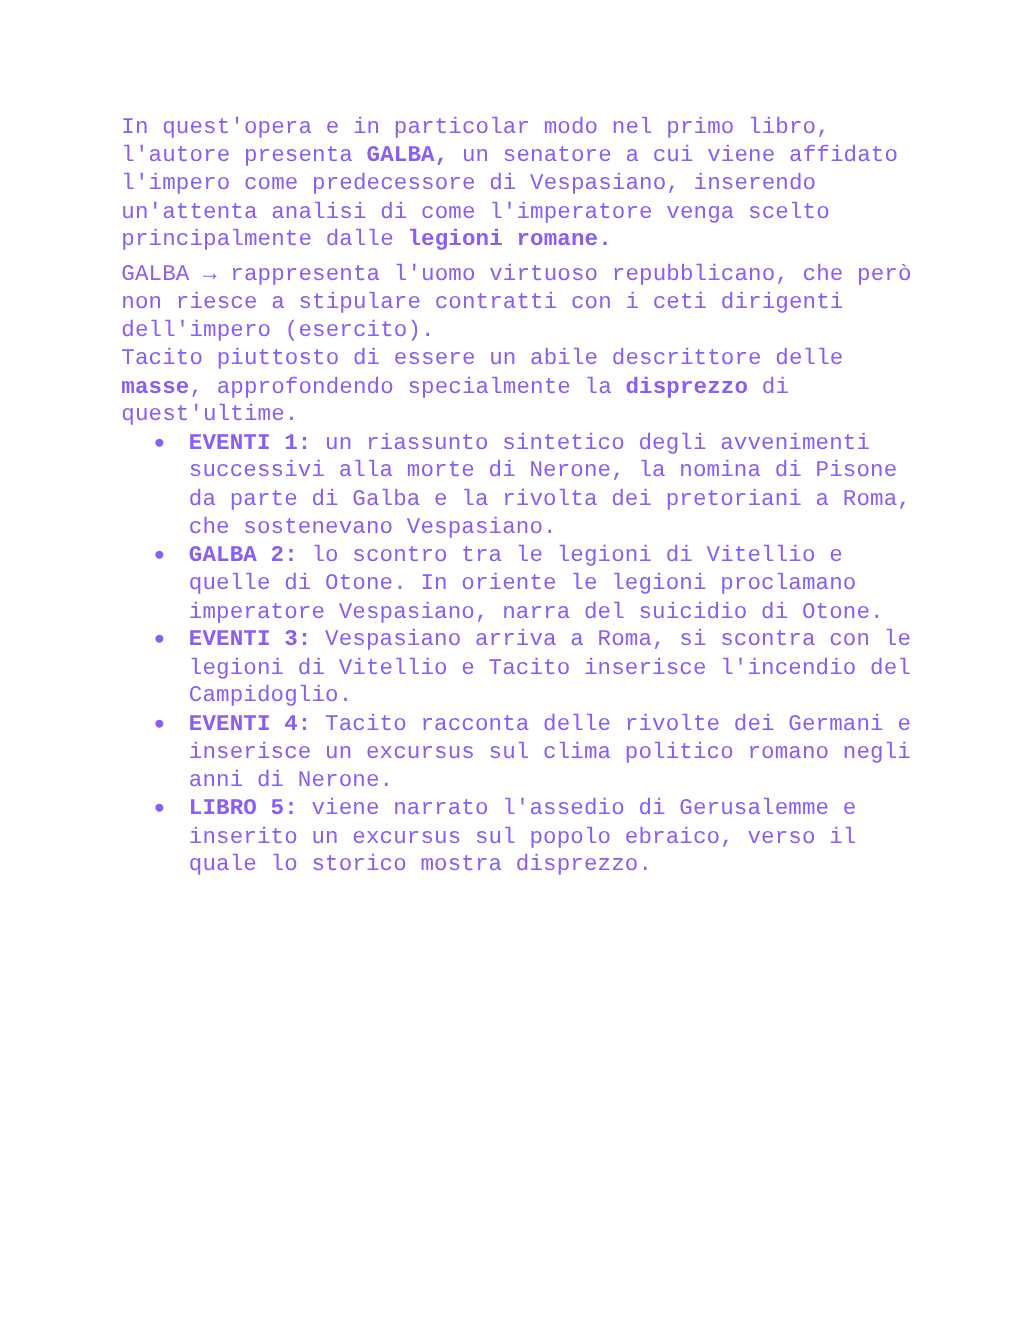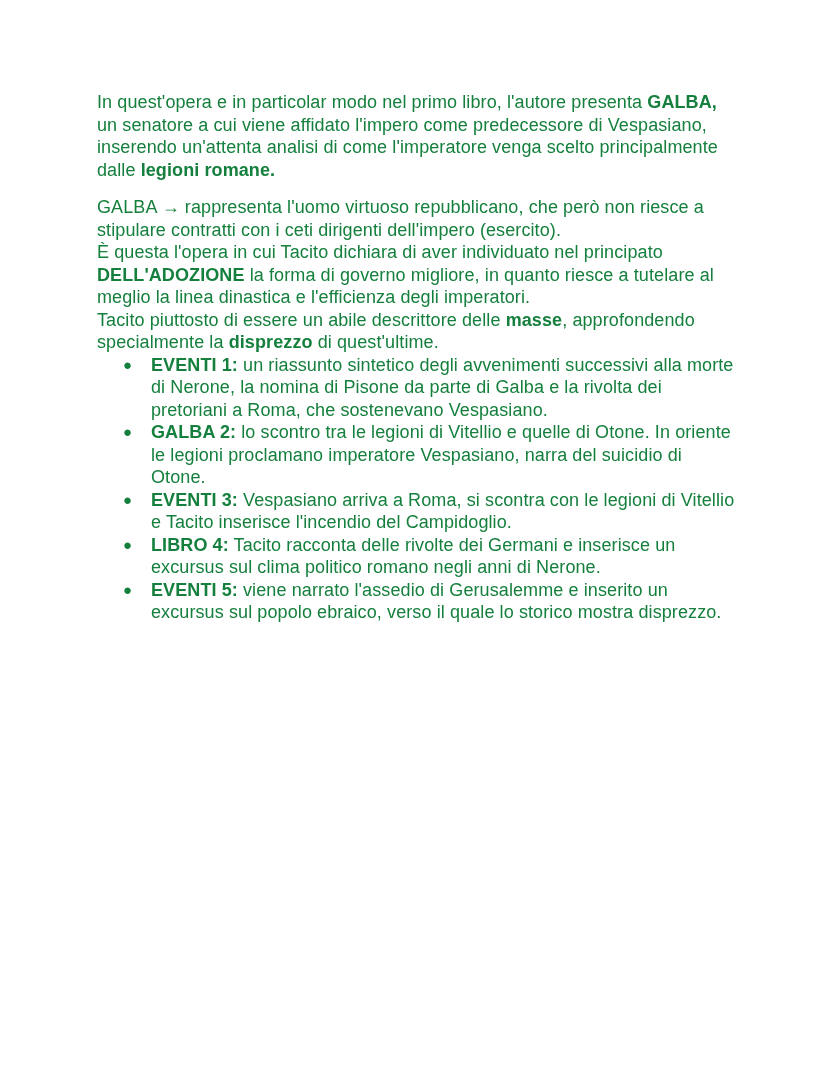--- a/index.html
+++ b/index.html
@@ -12,31 +12,31 @@
     width: 828px;
     height: 1071px;
     background: #ffffff;
     overflow: hidden;
   }
   .doc {
     position: absolute;
     left: 97px;
     top: 91px;
     width: 642px;
-    font-family: Liberation Sans, sans-serif;
+    font-family: Liberation Mono, monospace;
     font-size: 18px;
     line-height: 22.5px;
-    color: #15803d;
+    color: #8b5cf6;
     letter-spacing: 0.1px;
   }
   .doc p {
     margin: 0;
   }
   .doc p.gap {
-    margin-top: 15px;
+    margin-top: 5px;
   }
   .b {
     font-weight: bold;
   }
   ul.books {
     list-style: none;
     margin: 0;
     padding: 0;
   }
   ul.books li {
@@ -56,28 +56,27 @@
 <div class="page">
   <main class="doc">
 
     <p><span>In quest'opera e in particolar modo nel primo libro, l'autore presenta </span><span class="b">GALBA,</span><span> un senatore a cui viene affidato l'impero come predecessore di Vespasiano, inserendo un'attenta analisi di come l'imperatore venga scelto principalmente dalle </span><span class="b">legioni romane.</span></p>
 
 
     <p class="gap"><span>GALBA → rappresenta l'uomo virtuoso repubblicano, che però non riesce a stipulare contratti con i ceti dirigenti dell'impero (esercito).</span></p>
 
 
 
-    <p><span>È questa l'opera in cui Tacito dichiara di aver individuato nel principato </span><span class="b">DELL'ADOZIONE</span><span> la forma di governo migliore, in quanto riesce a tutelare al meglio la linea dinastica e l'efficienza degli imperatori.</span></p>
 
 
     <p><span>Tacito piuttosto di essere un abile descrittore delle </span><span class="b">masse</span><span>, approfondendo specialmente la </span><span class="b">disprezzo</span><span> di quest'ultime.</span></p>
 
 
     <ul class="books">
       <li><span class="dot">●</span><span class="b">EVENTI 1:</span><span> un riassunto sintetico degli avvenimenti successivi alla morte di Nerone, la nomina di Pisone da parte di Galba e la rivolta dei pretoriani a Roma, che sostenevano Vespasiano.</span></li>
       <li><span class="dot">●</span><span class="b">GALBA 2:</span><span> lo scontro tra le legioni di Vitellio e quelle di Otone. In oriente le legioni proclamano imperatore Vespasiano, narra del suicidio di Otone.</span></li>
       <li><span class="dot">●</span><span class="b">EVENTI 3:</span><span> Vespasiano arriva a Roma, si scontra con le legioni di Vitellio e Tacito inserisce l'incendio del Campidoglio.</span></li>
-      <li><span class="dot">●</span><span class="b">LIBRO 4:</span><span> Tacito racconta delle rivolte dei Germani e inserisce un excursus sul clima politico romano negli anni di Nerone.</span></li>
-      <li><span class="dot">●</span><span class="b">EVENTI 5:</span><span> viene narrato l'assedio di Gerusalemme e inserito un excursus sul popolo ebraico, verso il quale lo storico mostra disprezzo.</span></li>
+      <li><span class="dot">●</span><span class="b">EVENTI 4:</span><span> Tacito racconta delle rivolte dei Germani e inserisce un excursus sul clima politico romano negli anni di Nerone.</span></li>
+      <li><span class="dot">●</span><span class="b">LIBRO 5:</span><span> viene narrato l'assedio di Gerusalemme e inserito un excursus sul popolo ebraico, verso il quale lo storico mostra disprezzo.</span></li>
     </ul>
 
   </main>
 </div>
 
 </body></html>

